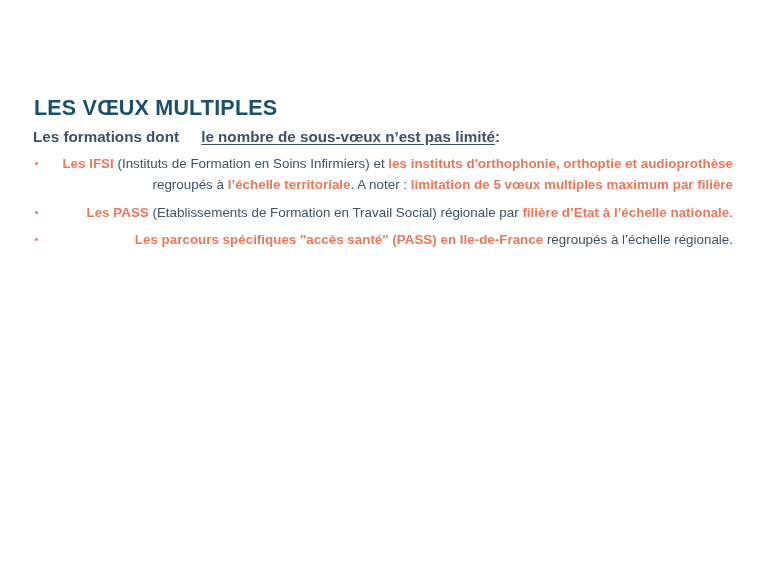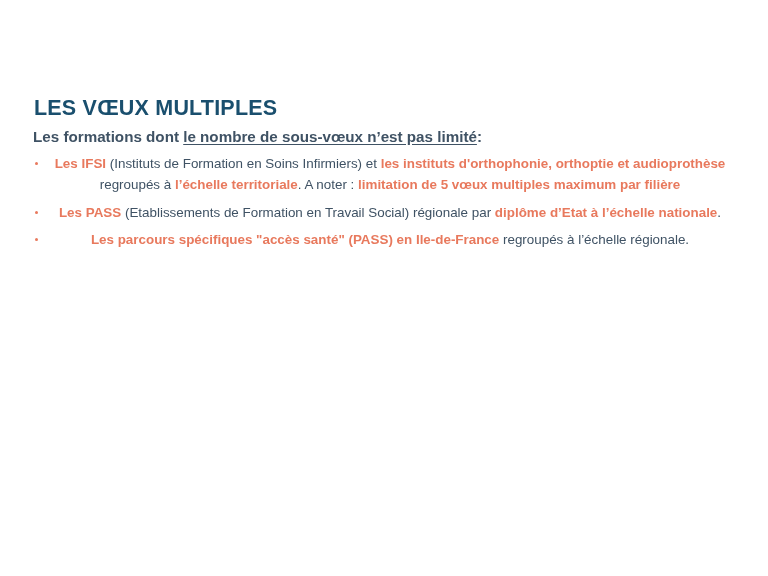--- a/index.html
+++ b/index.html
@@ -41,40 +41,41 @@
     top: 127px;
     font-size: 15.2px;
     font-weight: bold;
     color: #3F5264;
     line-height: 1.25;
     white-space: nowrap;
   }
   .slide-subtitle .u {
     text-decoration: underline;
     text-underline-offset: 2px;
+    margin-left: 18px;
   }
 
   .bullet-list {
     position: absolute;
     left: 33px;
     top: 154px;
     width: 700px;
     margin: 0;
     padding: 0;
     list-style: none;
   }
 
   .bullet-item {
     position: relative;
     padding-left: 14px;
     font-size: 13.4px;
     line-height: 20.8px;
     color: #3F5264;
     margin-bottom: 7px;
-    text-align: center;
+    text-align: right;
   }
 
   .bullet-item .dot {
     position: absolute;
     left: 2px;
     top: 8px;
     width: 3px;
     height: 3px;
     border-radius: 50%;
     background: #E8795D;
@@ -95,17 +96,17 @@
 <div class="slide">
 
   <h1 class="slide-title">LES VŒUX MULTIPLES</h1>
 
   <div class="slide-subtitle">
     <span>Les formations dont </span><span class="u">le nombre de sous-vœux n’est pas limité</span><span>:</span>
   </div>
 
   <ul class="bullet-list" id="bullet-list">
       <li class="bullet-item"><span class="dot"></span><span class="hl">Les IFSI</span><span class="rg"> (Instituts de Formation en Soins Infirmiers) et </span><span class="hl">les instituts d'orthophonie, orthoptie et audioprothèse</span><span class="rg"> regroupés à </span><span class="hl">l’échelle territoriale</span><span class="rg">. A noter : </span><span class="hl">limitation de 5 vœux multiples maximum par filière</span></li>
-      <li class="bullet-item"><span class="dot"></span><span class="hl">Les PASS</span><span class="rg"> (Etablissements de Formation en Travail Social) régionale par </span><span class="hl">diplôme d’Etat à l’échelle nationale</span><span class="rg">.</span></li>
+      <li class="bullet-item"><span class="dot"></span><span class="hl">Les PASS</span><span class="rg"> (Etablissements de Formation en Travail Social) régionale par </span><span class="hl">filière d’Etat à l’échelle nationale</span><span class="rg">.</span></li>
       <li class="bullet-item"><span class="dot"></span><span class="hl">Les parcours spécifiques "accès santé" (PASS) en Ile-de-France</span><span class="rg"> regroupés à l’échelle régionale.</span></li>
     </ul>
 
 </div>
 
 </body></html>

